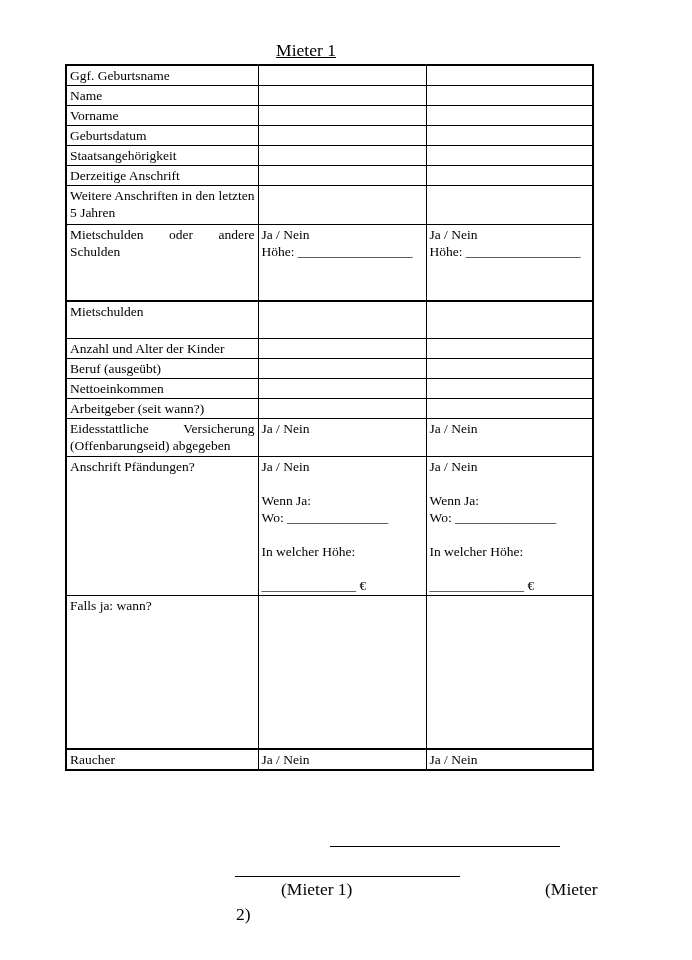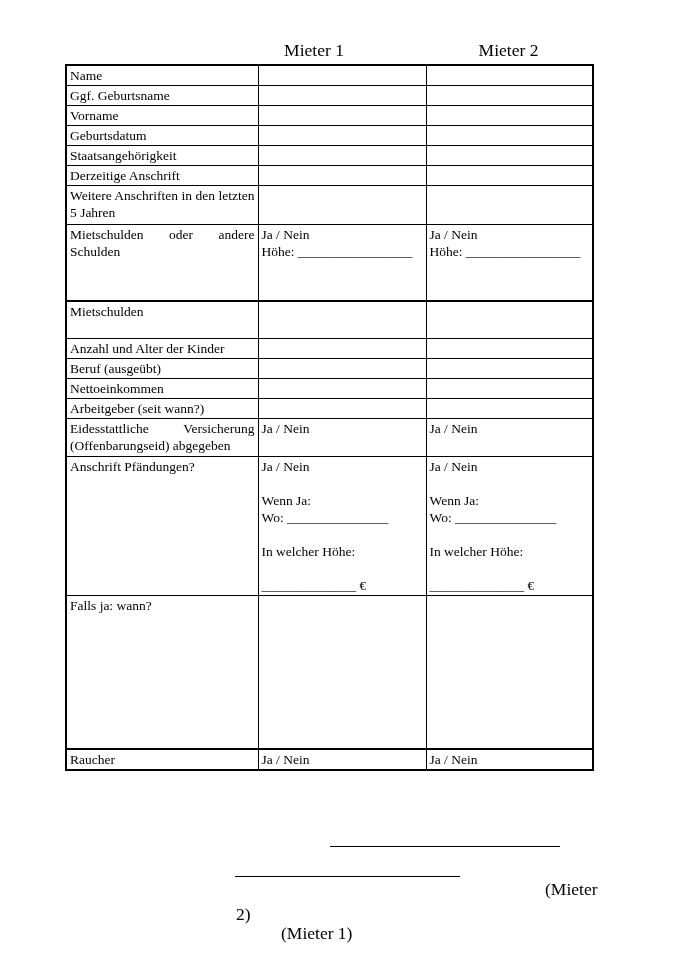--- a/index.html
+++ b/index.html
@@ -9,21 +9,21 @@
     background:#ffffff;
     font-family:"Liberation Serif", serif;
     color:#000;
     overflow:hidden;
   }
   
   .col-header{
     position:absolute;top:40px;height:22px;
     font-size:17.5px;text-align:center;
   }
-  .hdr-m1{left:230px;width:168px;}
+  .hdr-m1{left:222px;width:168px;text-decoration:underline;}
   .hdr-m2{left:425px;width:167px;}
 
   
   table.form{
     position:absolute;left:65px;top:64px;
     width:527px;
     border-collapse:collapse;
     table-layout:fixed;
     border:2px solid #000;
   }
@@ -53,46 +53,45 @@
     position:absolute;left:65px;top:750px;
     font-size:17.5px;
   }
   .sig-line{
     position:absolute;height:0;
     border-bottom:1.6px solid #000;
   }
   .sig-line-a{left:330px;top:846px;width:230px;}
   .sig-line-b{left:235px;top:876px;width:225px;}
   .sig-label{position:absolute;font-size:17.5px;}
-  .sig-label-m1{left:281px;top:879px;margin-top:44px;}
+  .sig-label-m1{left:281px;top:879px;}
   .sig-label-m2a{left:545px;top:879px;}
   .sig-label-m2b{left:236px;top:904px;}
 </style>
 </head>
 <body>
 
 <div class="page">
 
   <div class="col-header hdr-m1">Mieter 1</div>
-  <div class="col-header hdr-m2">Mieter 2</div>
 
   <table class="form">
     <colgroup>
       <col style="width:192px">
       <col style="width:168px">
       <col style="width:167px">
     </colgroup>
     <tbody>
         <tr>
-          <td class="lbl">Name</td>
+          <td class="lbl">Ggf. Geburtsname</td>
           <td class="val"></td>
           <td class="val"></td>
         </tr>
         <tr>
-          <td class="lbl">Ggf. Geburtsname</td>
+          <td class="lbl">Name</td>
           <td class="val"></td>
           <td class="val"></td>
         </tr>
         <tr>
           <td class="lbl">Vorname</td>
           <td class="val"></td>
           <td class="val"></td>
         </tr>
         <tr>
           <td class="lbl">Geburtsdatum</td>

